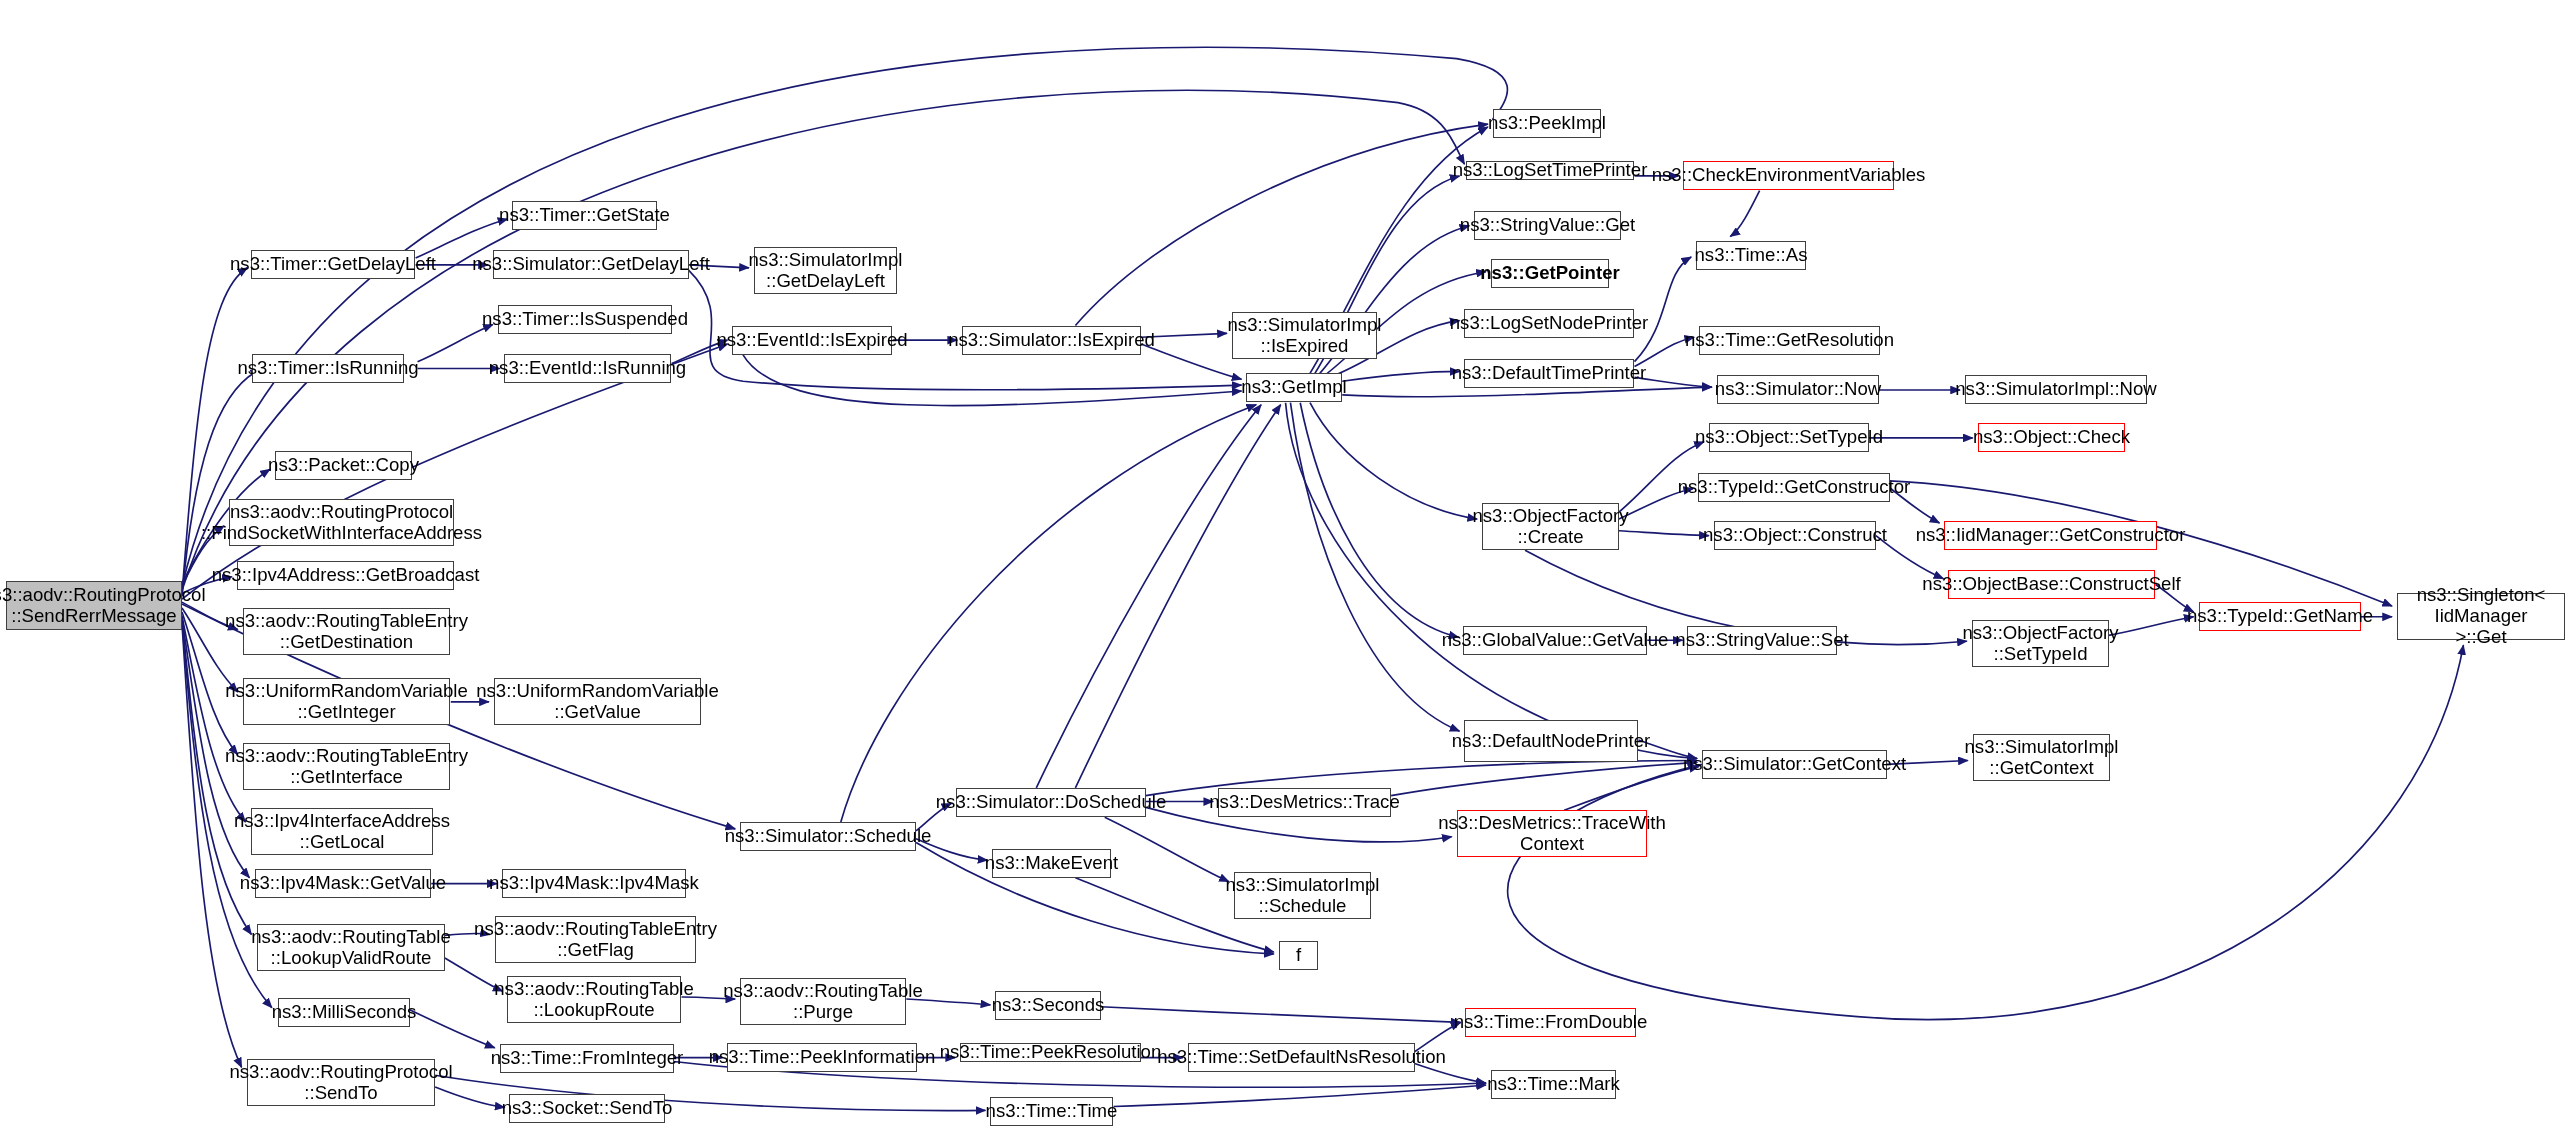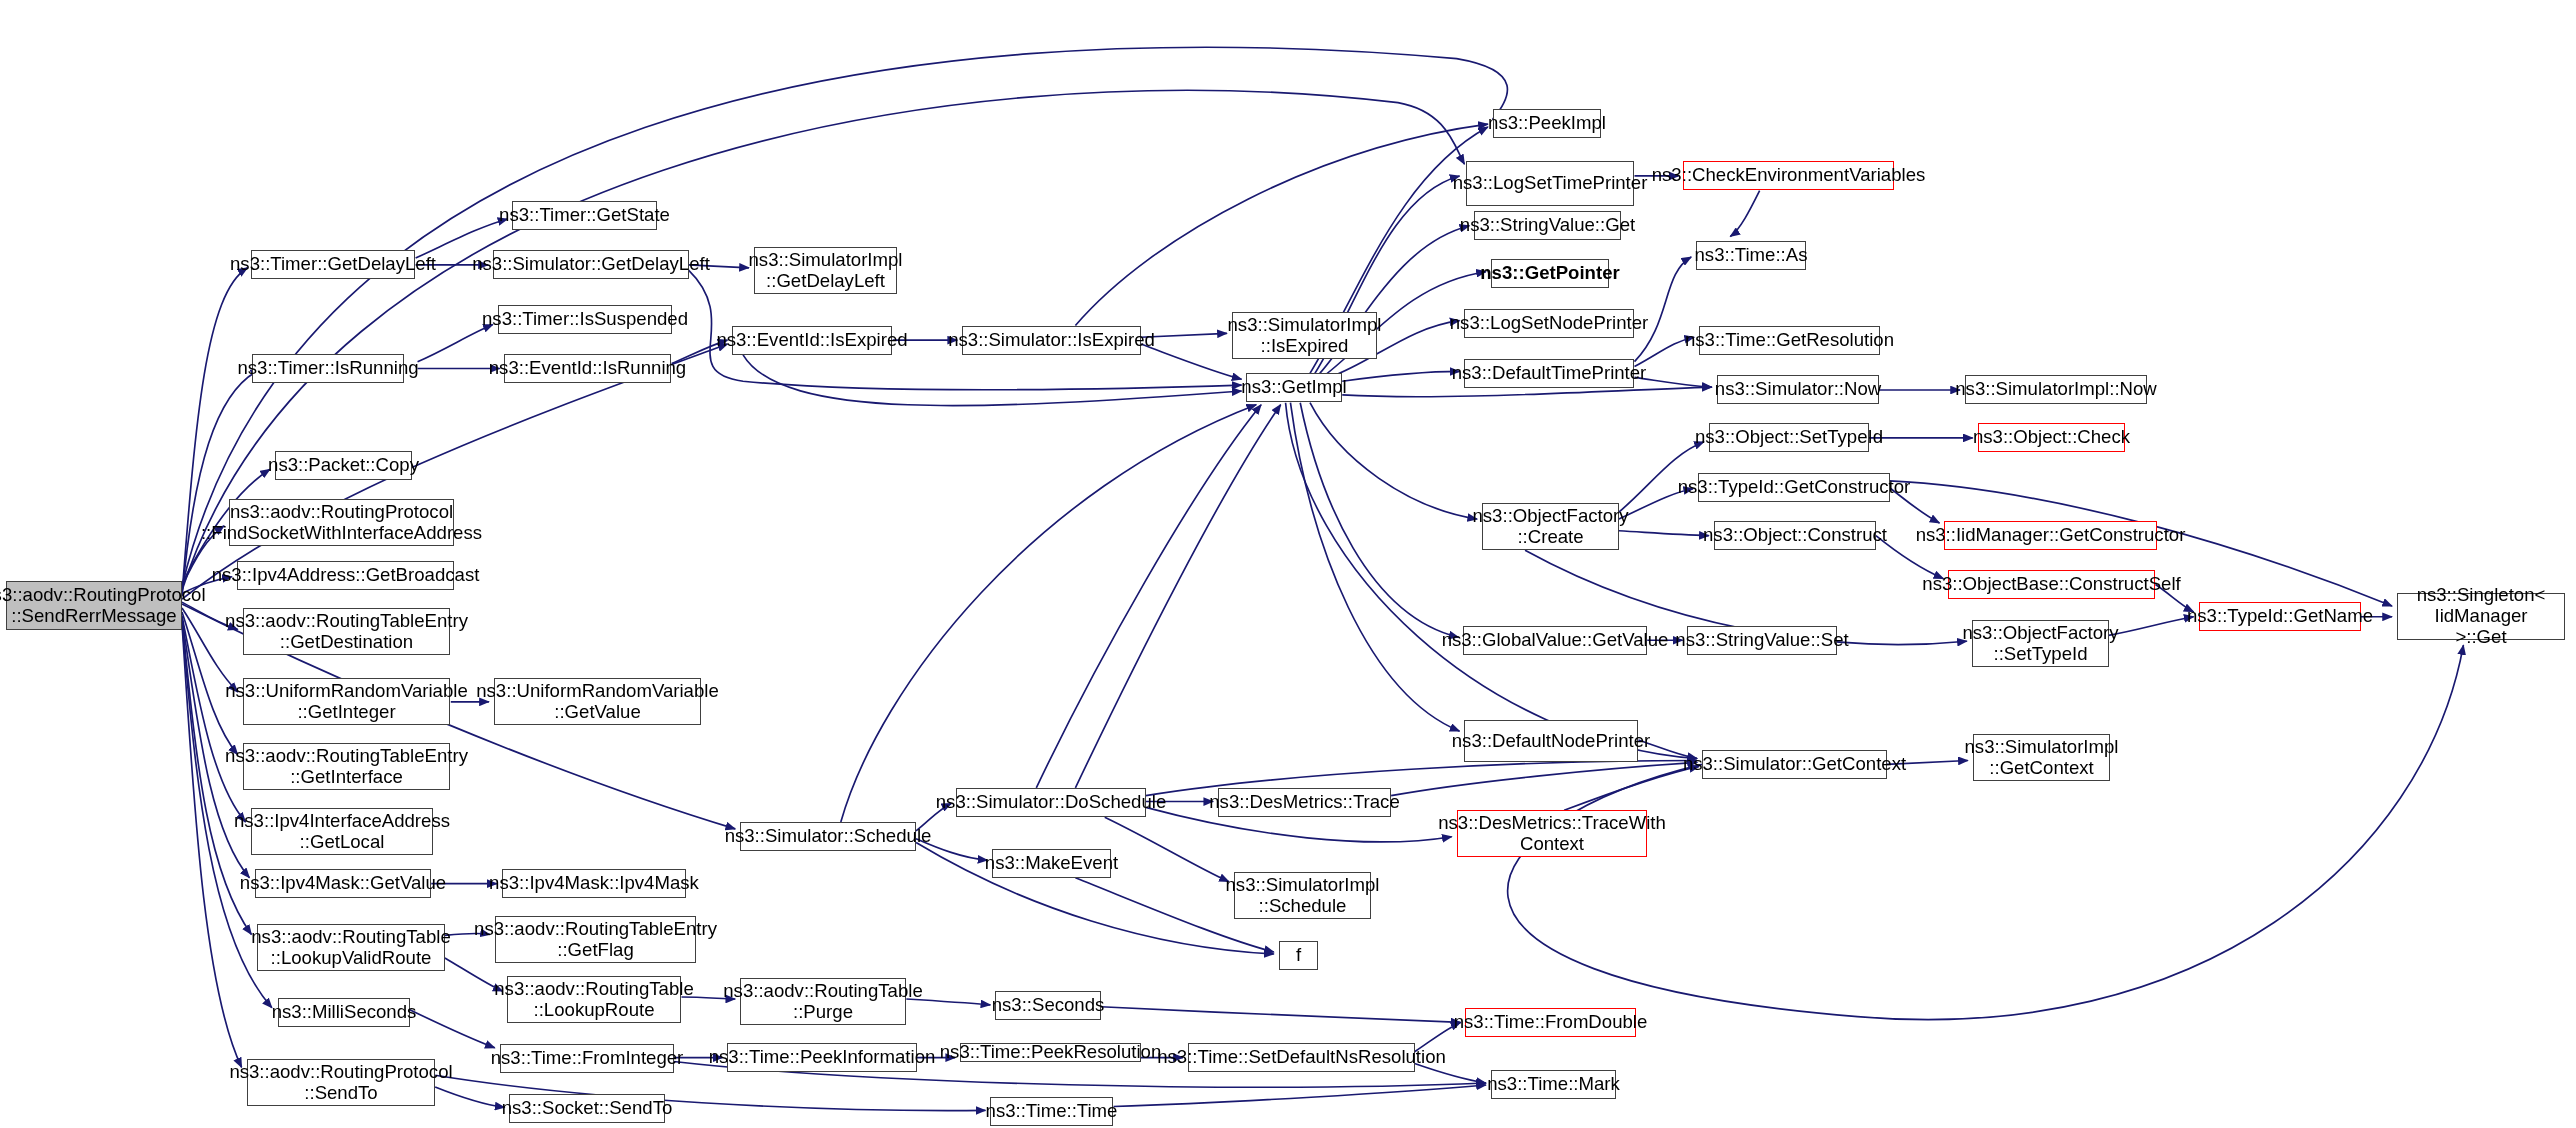--- a/index.html
+++ b/index.html
@@ -128,21 +128,21 @@
 ::GetDelayLeft</div>
       <div class="node" style="left: 498px; top: 305px; width: 174px; height: 29px;">ns3::Timer::IsSuspended</div>
       <div class="node" style="left: 252px; top: 354px; width: 152px; height: 29px;">ns3::Timer::IsRunning</div>
       <div class="node" style="left: 504px; top: 354px; width: 167px; height: 29px;">ns3::EventId::IsRunning</div>
       <div class="node" style="left: 732px; top: 326px; width: 160px; height: 29px;">ns3::EventId::IsExpired</div>
       <div class="node" style="left: 962px; top: 326px; width: 179px; height: 29px;">ns3::Simulator::IsExpired</div>
       <div class="node" style="left: 1232px; top: 312px; width: 145px; height: 47px;">ns3::SimulatorImpl
 ::IsExpired</div>
       <div class="node" style="left: 1246px; top: 373px; width: 96px; height: 29px;">ns3::GetImpl</div>
       <div class="node" style="left: 1493px; top: 109px; width: 108px; height: 29px;">ns3::PeekImpl</div>
-      <div class="node" style="left: 1466px; top: 161px; width: 168px; height: 45px;">ns3::LogSetTimePrinter</div>
+      <div class="node" style="left: 1466px; top: 161px; width: 168px; height: 19px;">ns3::LogSetTimePrinter</div>
       <div class="node red" style="left: 1683px; top: 161px; width: 211px; height: 29px;">ns3::CheckEnvironmentVariables</div>
       <div class="node" style="left: 1474px; top: 211px; width: 147px; height: 29px;">ns3::StringValue::Get</div>
       <div class="node" style="left: 1491px; top: 259px; width: 118px; height: 29px; font-weight: bold;">ns3::GetPointer</div>
       <div class="node" style="left: 1696px; top: 241px; width: 110px; height: 29px;">ns3::Time::As</div>
       <div class="node" style="left: 1464px; top: 309px; width: 170px; height: 29px;">ns3::LogSetNodePrinter</div>
       <div class="node" style="left: 1699px; top: 326px; width: 181px; height: 29px;">ns3::Time::GetResolution</div>
       <div class="node" style="left: 1464px; top: 359px; width: 170px; height: 29px;">ns3::DefaultTimePrinter</div>
       <div class="node" style="left: 1717px; top: 375px; width: 162px; height: 29px;">ns3::Simulator::Now</div>
       <div class="node" style="left: 1965px; top: 375px; width: 182px; height: 29px;">ns3::SimulatorImpl::Now</div>
       <div class="node" style="left: 1709px; top: 423px; width: 160px; height: 29px;">ns3::Object::SetTypeId</div>

